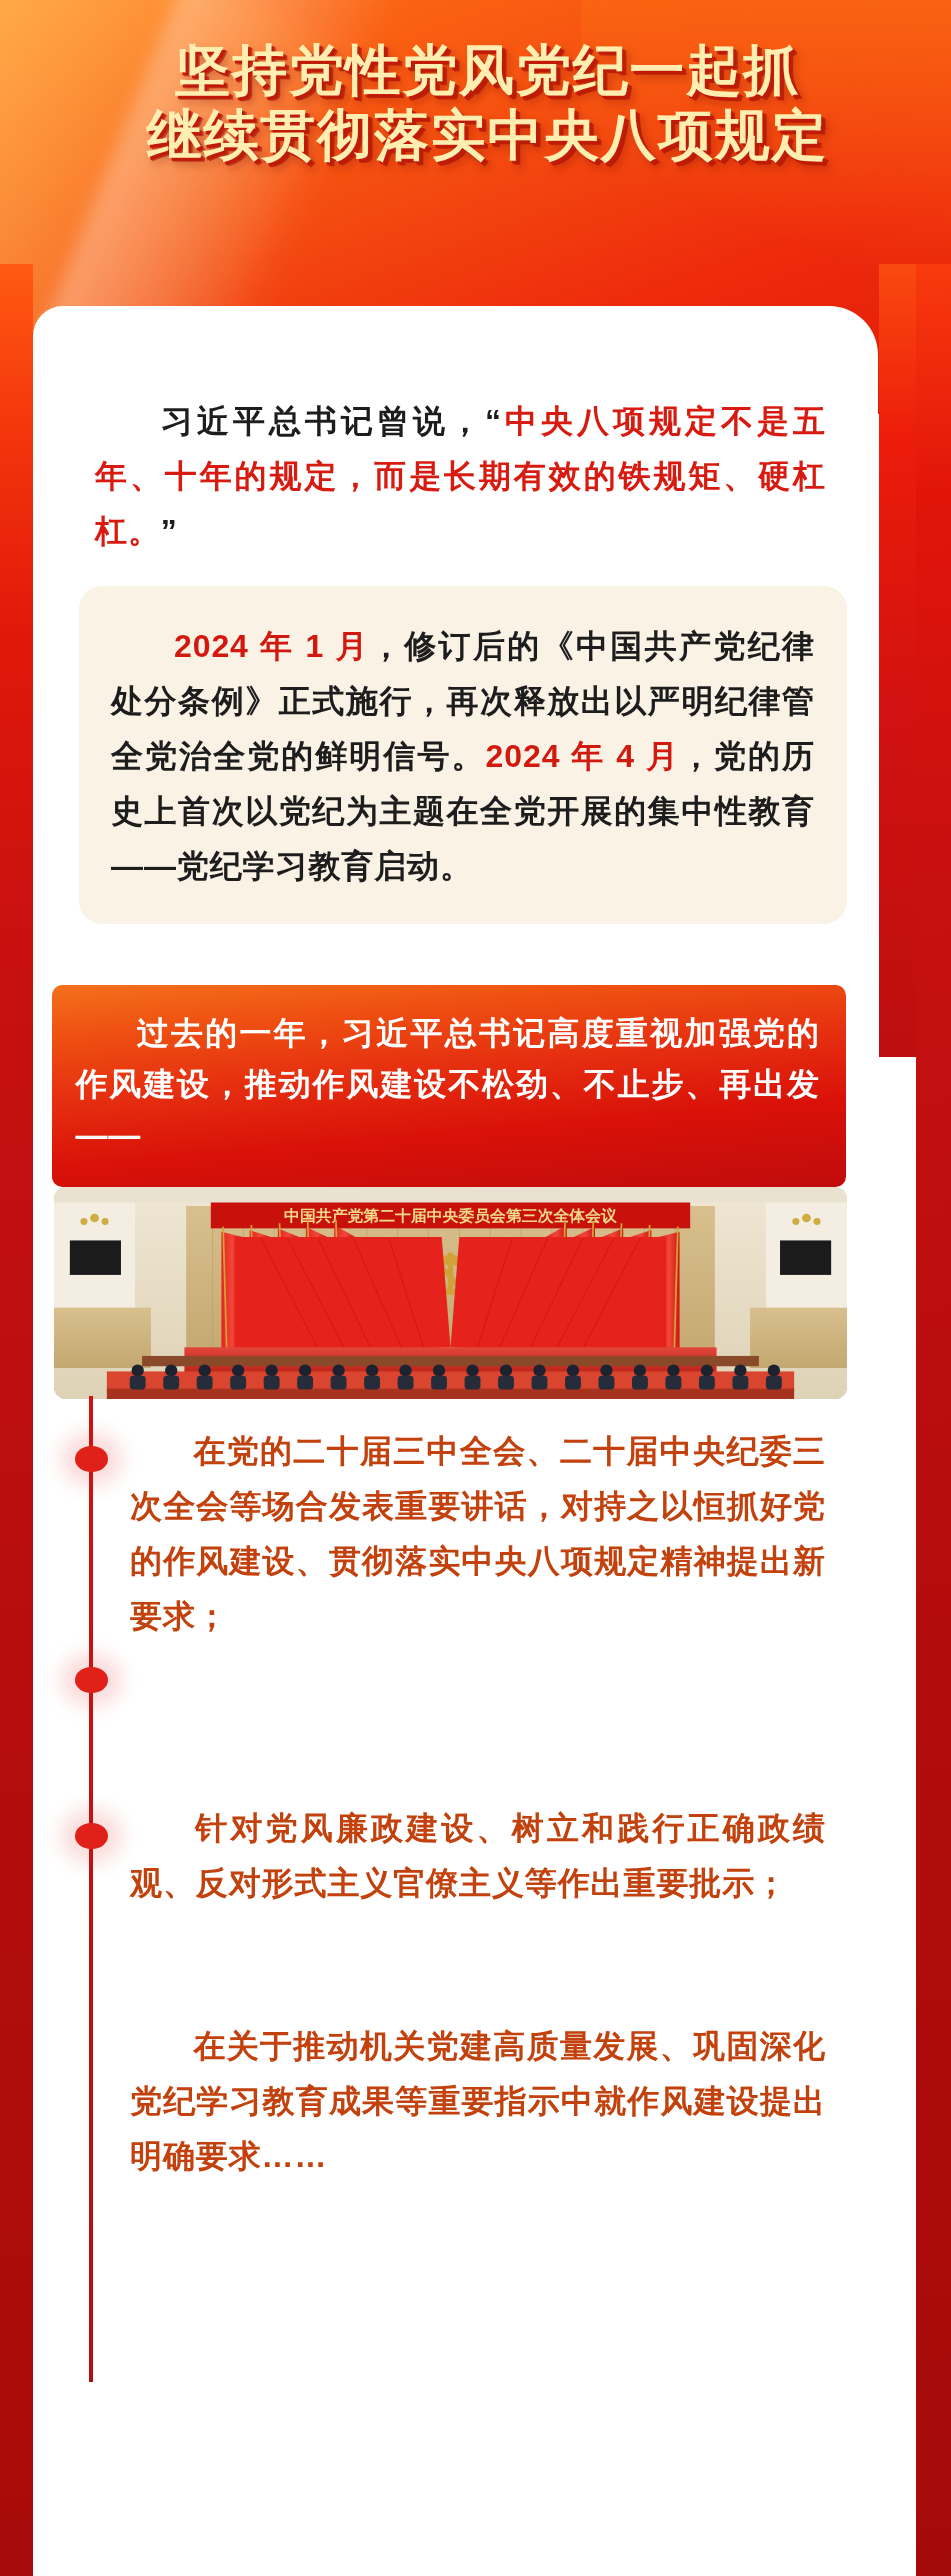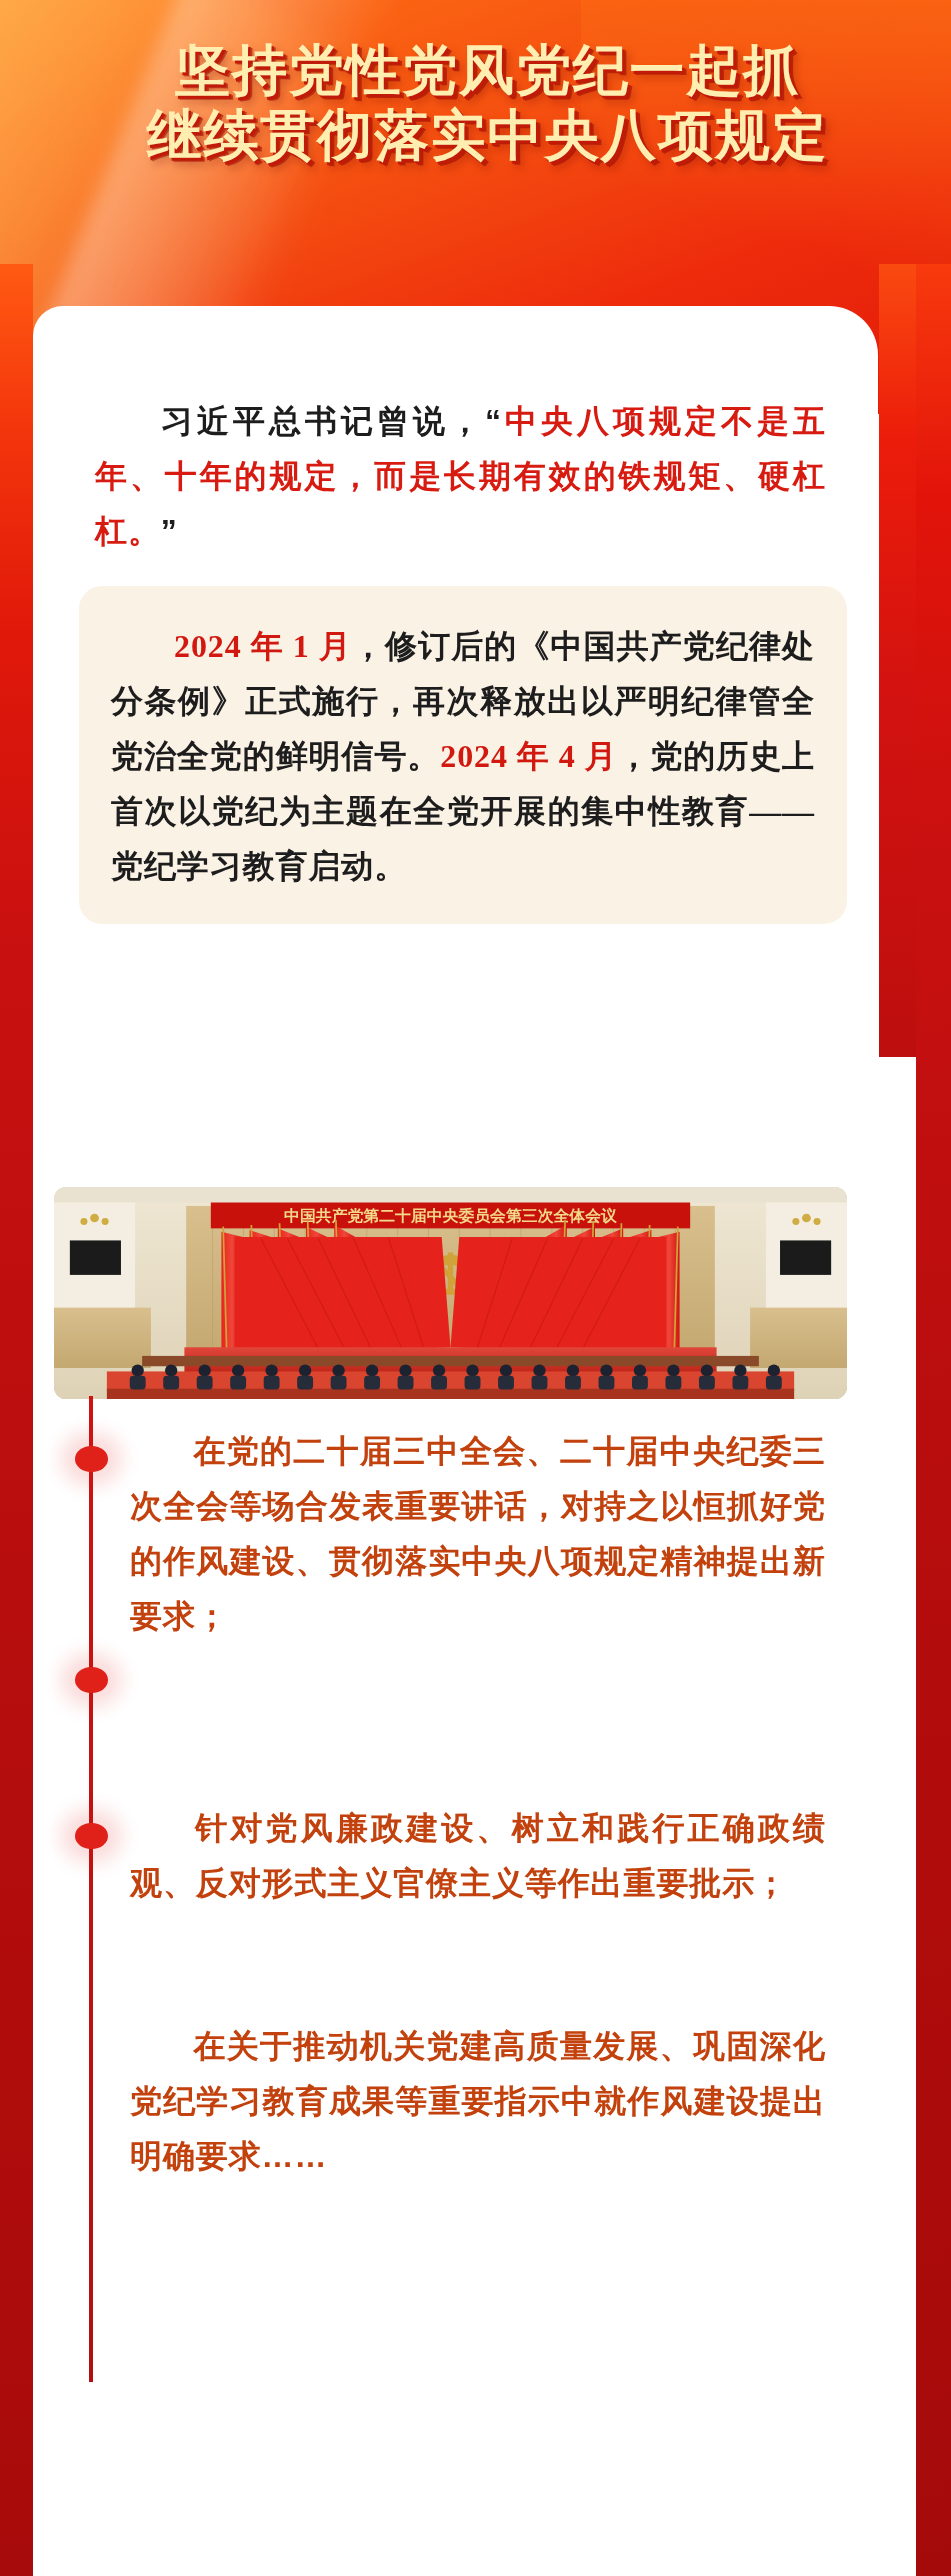--- a/index.html
+++ b/index.html
@@ -82,21 +82,21 @@
   .q-red{color:#d81b10;}
   .q-mark{color:#1d1d1d;font-weight:bold;}
   
   .cream-box{
     position:absolute;left:46px;top:280px;width:768px;
     background:#fbf2e6;border-radius:23px;
     padding:33px 32px 30px 32px;box-sizing:border-box;
   }
   .cream-text{
     font-size:32px;line-height:55px;letter-spacing:0.9px;
-    font-weight:bold;color:#1d1d1d;text-align:justify;font-family:Liberation Serif, serif;
+    font-weight:bold;color:#1d1d1d;text-align:justify;
   }
   .cream-text .indent{display:inline-block;width:63px;}
   .c-red{color:#d2190f;}
   
   .red-banner{
     position:absolute;left:19.4px;top:679px;width:794px;
     background:linear-gradient(175deg,#f4711c 0%,#ef5212 18%,#e63010 42%,#d91109 68%,#c00c0c 100%);
     border-radius:10.6px 10.6px 10.6px 10.6px;
     padding:23px 26.4px 26.4px 23px;box-sizing:border-box;
   }
@@ -154,20 +154,25 @@
     <div class="quote-block">
       <span class="indent"></span><span>习近平总书记曾说，</span><span class="q-mark">“</span><span class="q-red">中央八项规定不是五年、十年的规定，而是长期有效的铁规矩、硬杠杠。</span><span class="q-mark">”</span>
     </div>
 
     <div class="cream-box">
       <div class="cream-text">
         <span class="indent"></span><span class="c-red">2024 年 1 月</span><span>，修订后的《中国共产党纪律处分条例》正式施行，再次释放出以严明纪律管全党治全党的鲜明信号。</span><span class="c-red">2024 年 4 月</span><span>，党的历史上首次以党纪为主题在全党开展的集中性教育——党纪学习教育启动。</span>
       </div>
     </div>
 
+    <div class="red-banner">
+      <div class="red-banner-text">
+        <span class="indent"></span><span>过去的一年，习近平总书记高度重视加强党的作风建设，推动作风建设不松劲、不止步、再出发——</span>
+      </div>
+    </div>
 
     <div class="photo">
       <svg viewBox="0 0 900 246" preserveAspectRatio="none">
         <defs>
           <linearGradient id="wallg" x1="0" y1="0" x2="0" y2="1">
             <stop offset="0" stop-color="#efe7d4"></stop>
               <stop offset="1" stop-color="#ded2b6"></stop>
           </linearGradient>
           <linearGradient id="woodg" x1="0" y1="0" x2="0" y2="1">
             <stop offset="0" stop-color="#d8bf8d"></stop>

